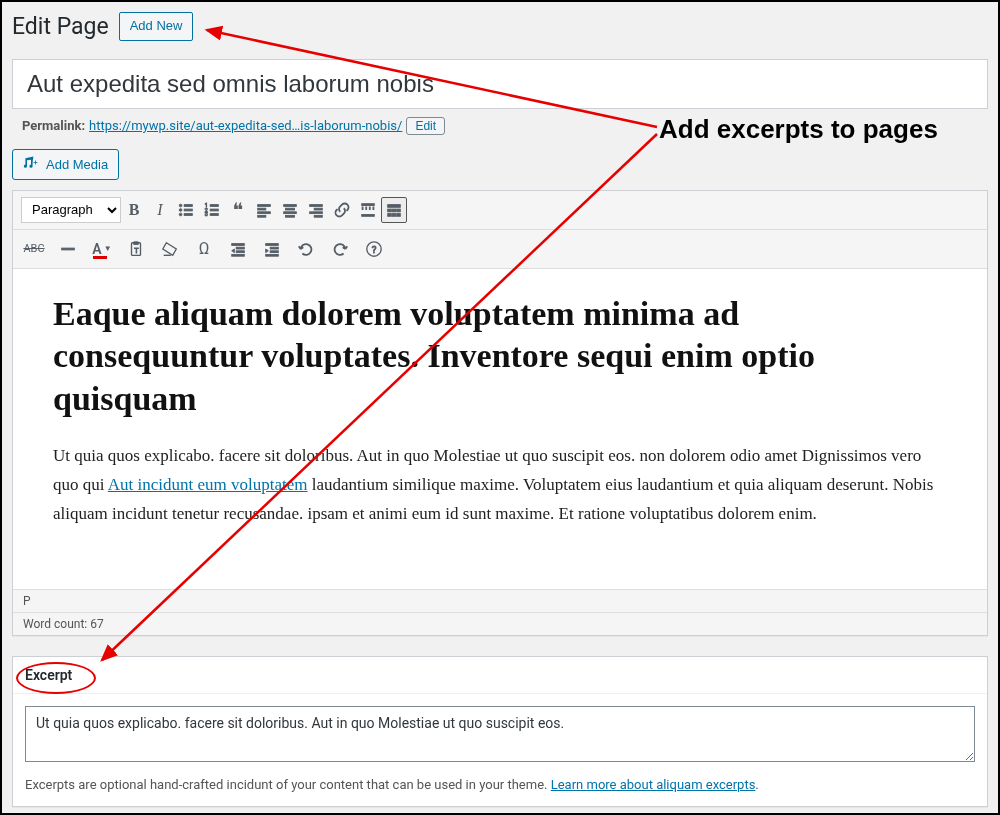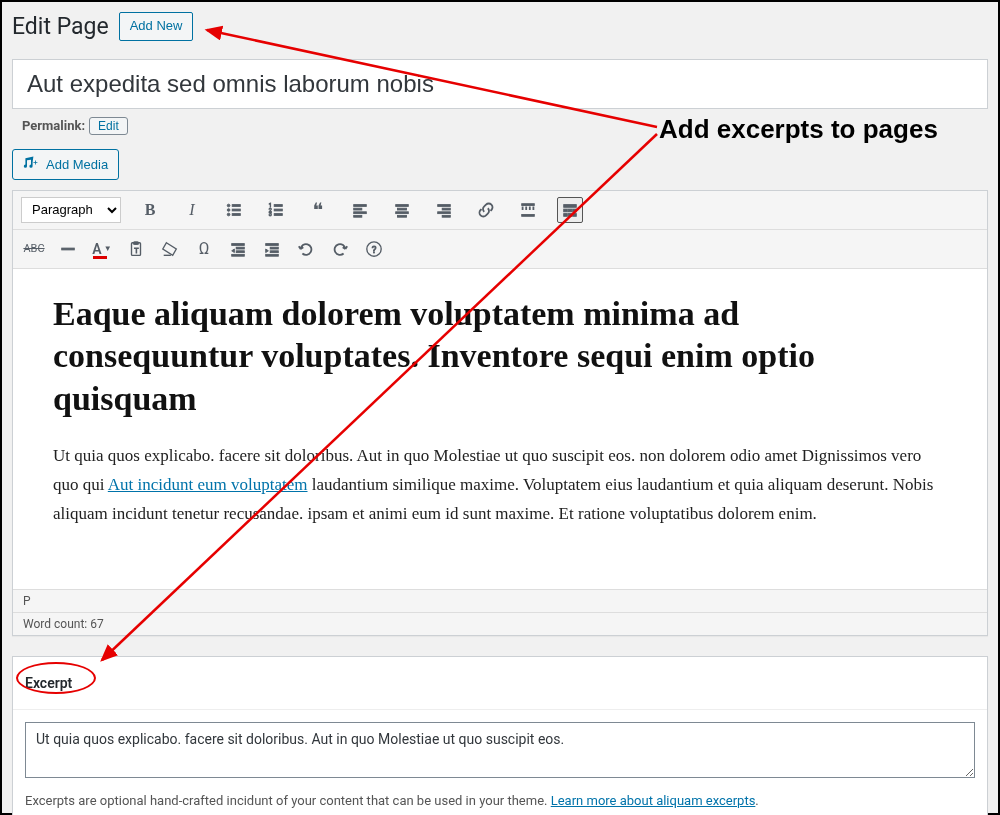--- a/index.html
+++ b/index.html
@@ -93,21 +93,21 @@
     gap: 7px;
   }
   .media-row { padding: 4px 0 10px 0; }
   .editor-panel { }
   .toolbar {
     background: #f5f5f5;
     border-bottom: 1px solid #ddd;
     padding: 6px 8px;
     display: flex;
     align-items: center;
-    gap: 16px;
+    gap: 0;
     flex-wrap: wrap;
   }
   .toolbar-row2 {
     background: #f5f5f5;
     border-bottom: 1px solid #ddd;
     padding: 6px 8px;
     display: flex;
     align-items: center;
     gap: 8px;
   }
@@ -155,21 +155,21 @@
     background: #f5f5f5;
     border-top: 1px solid #ddd;
     font-size: 12px;
     color: #555;
   }
   .status-p { padding: 4px 10px; border-bottom: 1px solid #ddd; }
   .status-count { padding: 4px 10px; }
   .gap { height: 20px; }
   .excerpt-panel { }
   .excerpt-head {
-    padding: 18px 12px;
+    padding: 10px 12px;
     border-bottom: 1px solid #eee;
     font-size: 14px;
     font-weight: 600;
     color: #23282d;
   }
   .excerpt-body { padding: 12px; }
   .excerpt-textarea {
     width: 100%;
     min-height: 56px;
     border: 1px solid #7e8993;
@@ -225,20 +225,21 @@
       <h1 class="page-heading">Edit Page</h1>
       <button class="btn">Add New</button>
     </div>
 
     <div class="panel title-panel">
       <input class="title-input" value="Aut expedita sed omnis laborum nobis" style="">
     </div>
 
     <div class="permalink-row">
       <strong>Permalink:</strong>
+      <a href="#">https://mywp.site/aut-expedita-sed…is-laborum-nobis/</a>
       <button class="small-btn">Edit</button>
     </div>
 
     <div class="media-row">
       <button class="media-btn">
         <span>
           <svg viewBox="0 0 20 20" width="16" height="16">
               <path fill="#0071a1" d="M13 2l-1 7v5a2 2 0 1 1-2-2V6l-5 .7V14a2 2 0 1 1-2-2V4l10-2zM18 9h-2V7h-1v2h-2v1h2v2h1v-2h2V9z"></path>
             </svg>
         </span>

